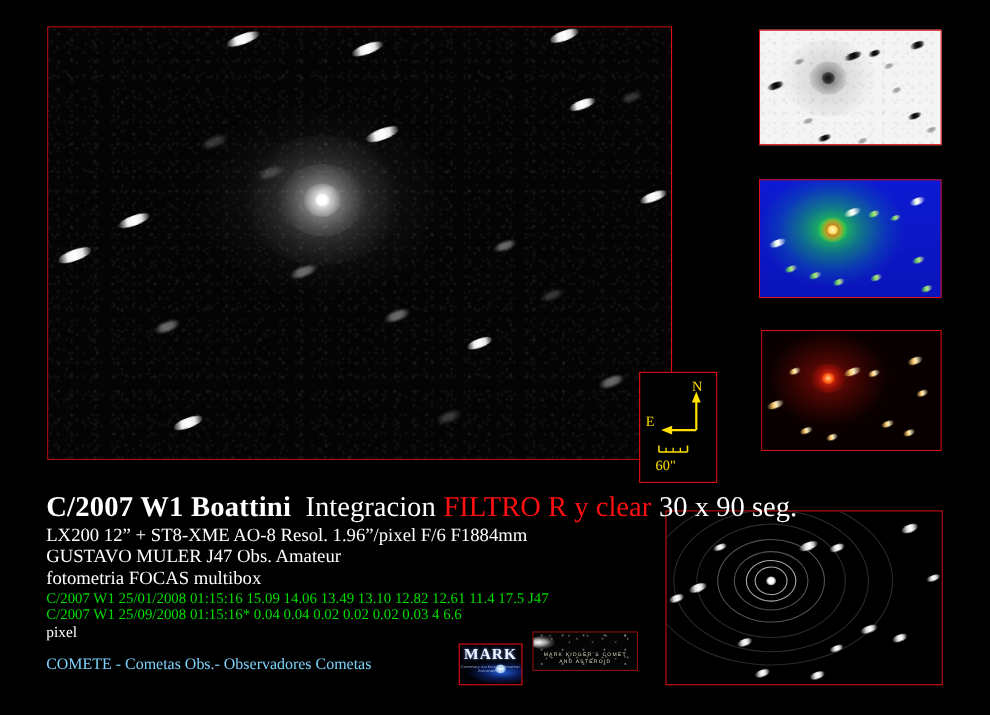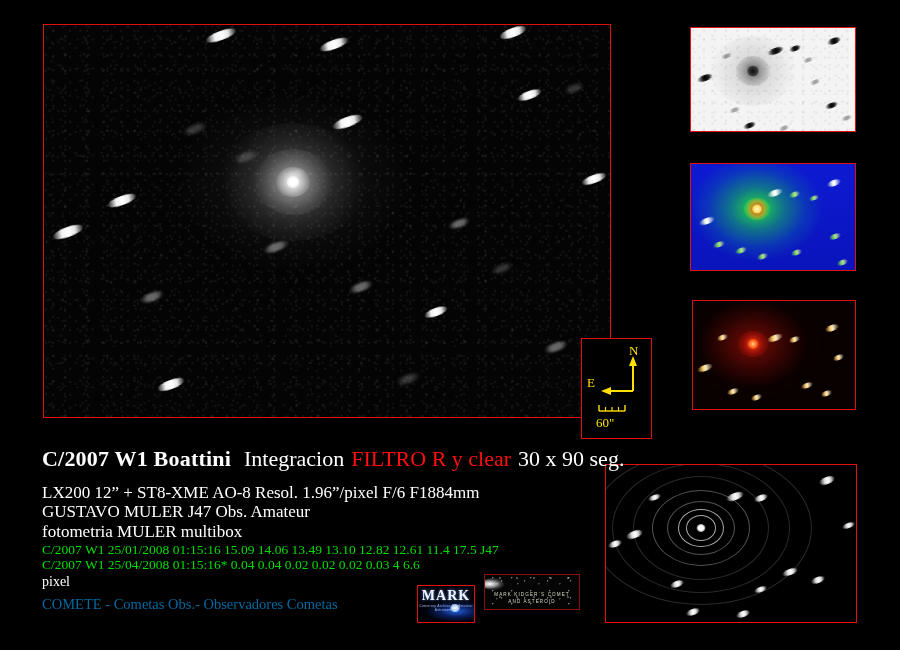--- a/index.html
+++ b/index.html
@@ -203,21 +203,21 @@
     left: 42px;
     top: 448px;
     width: 560px;
   }
   .cap-line {
     font-family: "Liberation Serif", "DejaVu Serif", serif;
     color: #ffffff;
     white-space: nowrap;
     line-height: 1.03;
   }
-  #caption-line-title { font-size: 22px; margin-bottom: 13px; }
+  #caption-line-title { font-size: 26px; margin-bottom: 3px; }
   #caption-line-title .obj { font-weight: bold; letter-spacing: 0.2px; }
   #caption-line-title .gap { display: inline-block; width: 13px; }
   #caption-line-title .gap-s { display: inline-block; width: 7px; }
   .filter-red { color: #ff1010; }
   #caption-line-scope, #caption-line-observer, #caption-line-method {
     font-size: 17px;
     margin-bottom: 2px;
   }
   .cap-green {
     font-family: "Liberation Serif", "DejaVu Serif", serif;
@@ -228,21 +228,21 @@
   }
   #caption-line-focas {
     font-size: 14px;
     margin-top: 3px;
   }
   #caption-line-footer {
     position: absolute;
     left: 42px;
     top: 596px;
     font-size: 14.5px;
-    color: #0369a1;
+    color: #7dd3fc;
     font-family: "Liberation Serif", "DejaVu Serif", serif;
     white-space: nowrap;
   }
 
   
   #cara-logo {
     position: absolute;
     left: 417px;
     top: 585px;
     width: 58px;
@@ -471,24 +471,24 @@
   </div>
 
   <div id="caption-block">
 
     <div class="cap-line" id="caption-line-title">
       <span class="obj">C/2007 W1  Boattini</span><span class="gap"></span><span>Integracion</span><span class="gap-s"></span><span class="filter-red">FILTRO R y clear</span><span class="gap-s"></span><span>30 x 90 seg.</span>
     </div>
 
     <div class="cap-line" id="caption-line-scope">LX200 12” +  ST8-XME AO-8  Resol. 1.96”/pixel  F/6  F1884mm</div>
     <div class="cap-line" id="caption-line-observer">GUSTAVO MULER  J47 Obs. Amateur</div>
-    <div class="cap-line" id="caption-line-method">fotometria MULER  multibox</div>
+    <div class="cap-line" id="caption-line-method">fotometria FOCAS  multibox</div>
 
     <div class="cap-green">C/2007 W1 25/01/2008 01:15:16 15.09 14.06 13.49 13.10 12.82 12.61 11.4 17.5 J47</div>
-    <div class="cap-green">C/2007 W1 25/04/2008 01:15:16* 0.04 0.04 0.02 0.02 0.02 0.03 4 6.6</div>
+    <div class="cap-green">C/2007 W1 25/09/2008 01:15:16* 0.04 0.04 0.02 0.02 0.02 0.03 4 6.6</div>
 
     <div class="cap-line" id="caption-line-focas">pixel</div>
   </div>
 
   <div id="caption-line-footer">COMETE - Cometas Obs.- Observadores Cometas</div>
 
   <div id="cara-logo">
     <div class="cara-glow"></div>
     <div class="cara-spark"></div>
     <div class="cara-text">MARK</div>

